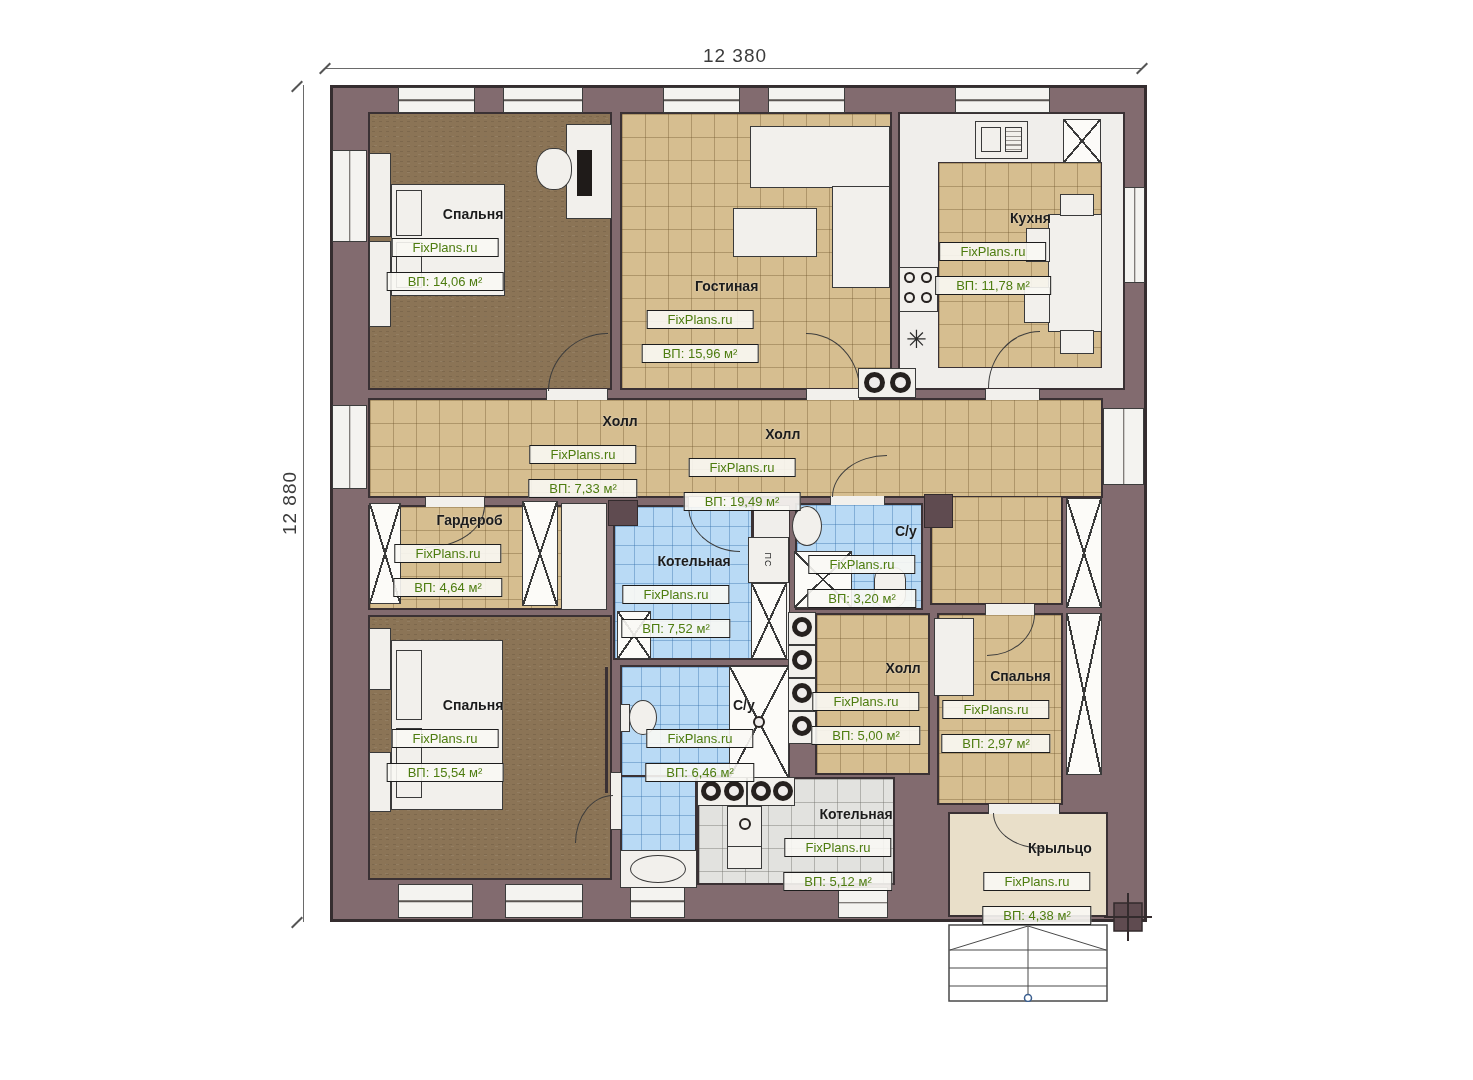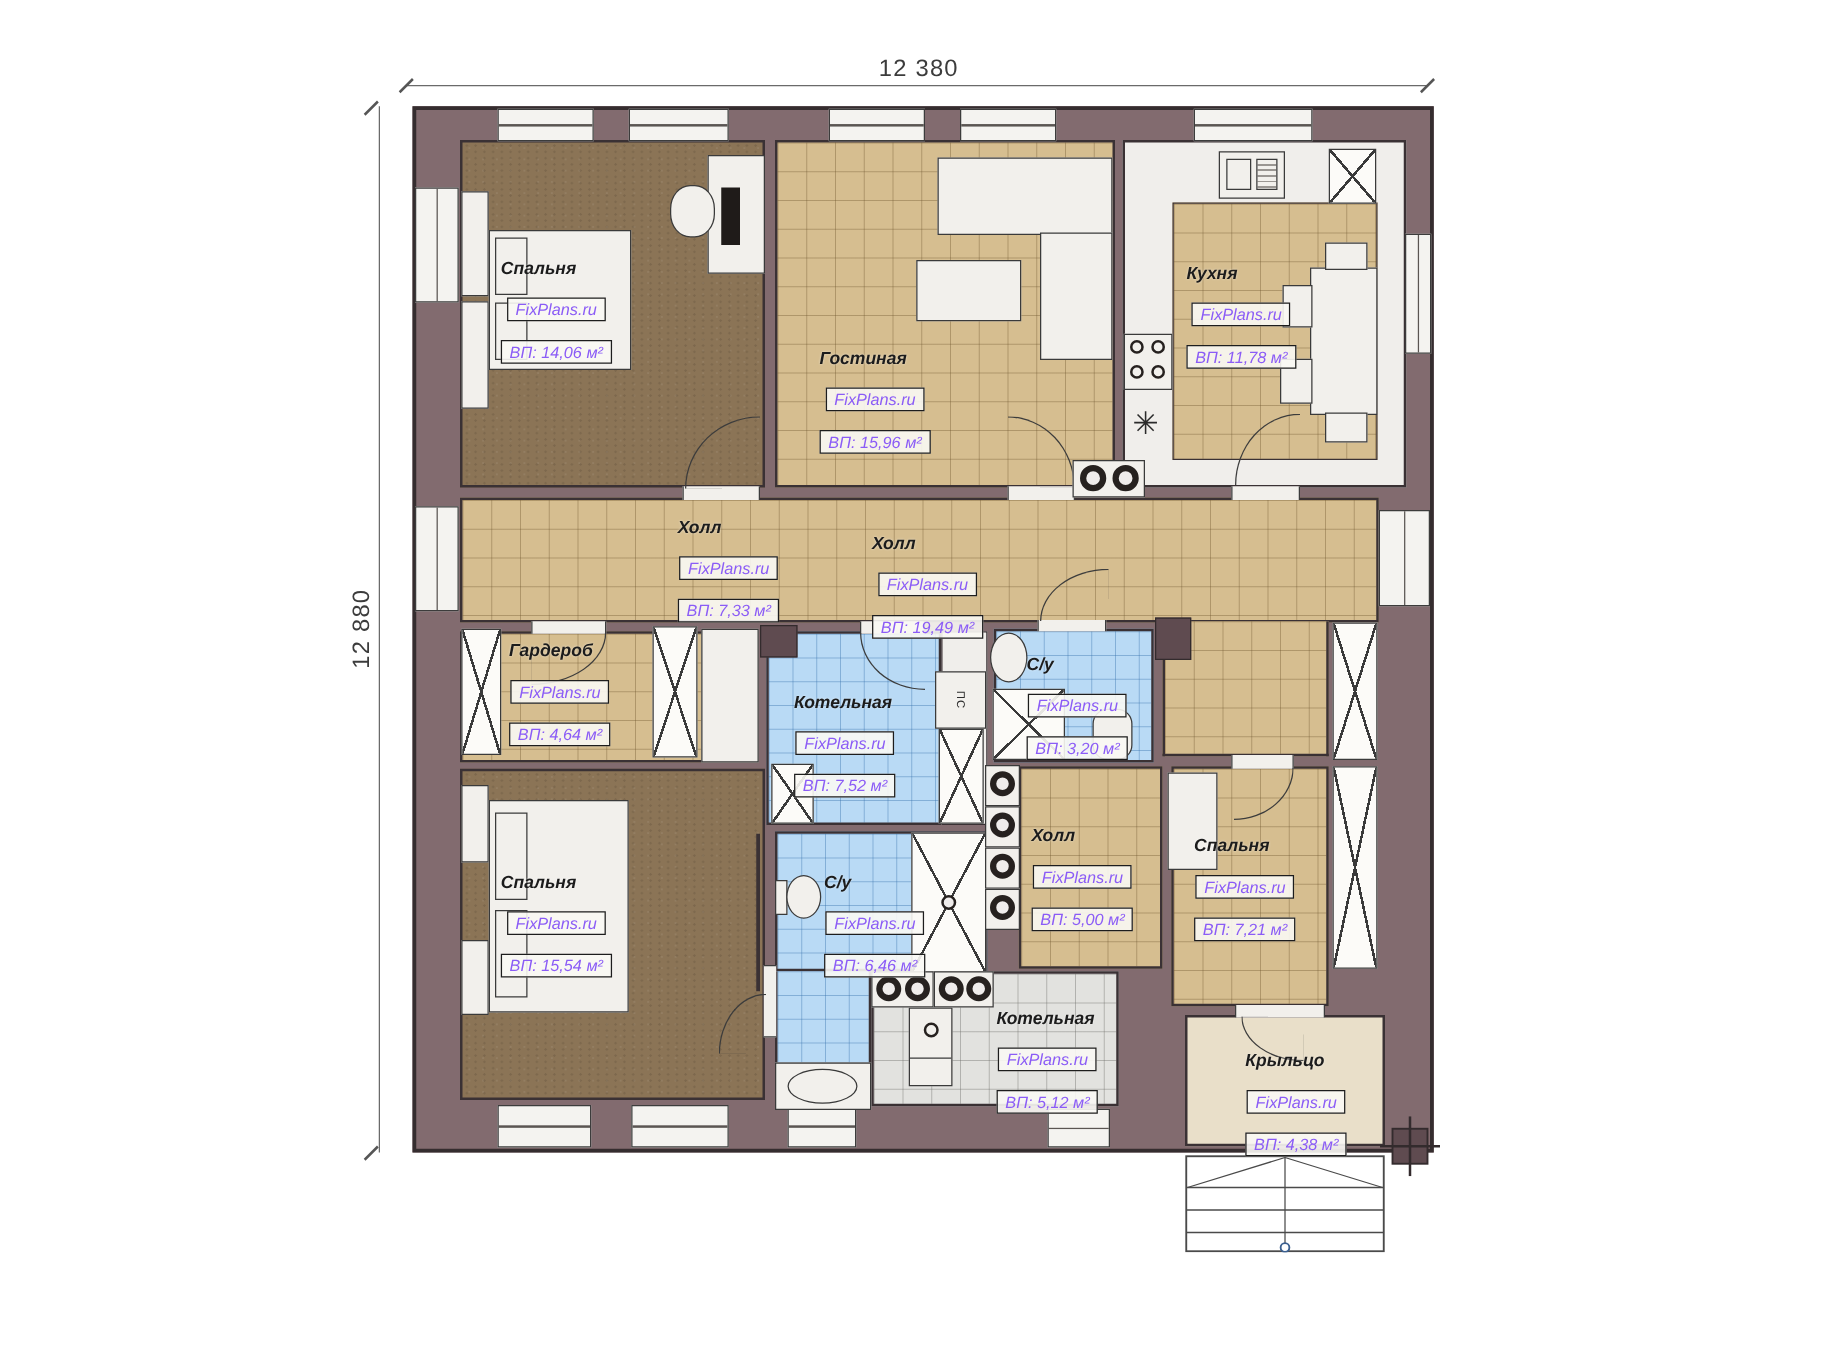--- a/index.html
+++ b/index.html
@@ -46,24 +46,24 @@
   .arc.tl{border-right:none;border-bottom:none;border-top-left-radius:100% 100%;}
   .arc.tr{border-left:none;border-bottom:none;border-top-right-radius:100% 100%;}
   .arc.bl{border-right:none;border-top:none;border-bottom-left-radius:100% 100%;}
   .arc.br{border-left:none;border-top:none;border-bottom-right-radius:100% 100%;}
   .leaf{background:#3a3134;}
   .chimney{background:#5f4b50;border:1.5px solid #332b2d;}
   
   .ring{border-radius:50%;border:5px solid #26211f;background:#efeceb;}
   .burner{border-radius:50%;border:2.5px solid #26211f;background:transparent;}
   
-  .rlabel{transform:translateX(-50%);text-align:left;z-index:60;white-space:nowrap;font-style:italic;}
+  .rlabel{transform:translateX(-50%);text-align:right;z-index:60;white-space:nowrap;}
   .rl-name{font-size:14px;font-weight:bold;color:#1c1c1c;margin-bottom:2px;text-shadow:0 0 2px rgba(255,255,255,.55);}
   .rl-box{display:block;margin:16px auto -1.5px auto;border:1.5px solid #1d1d1d;background:rgba(250,248,244,.90);
-          padding:0 6px;font-size:13px;line-height:17px;color:#8b5cf6;width:max-content;}
+          padding:0 20px;font-size:13px;line-height:17px;color:#4d7c0f;width:max-content;}
   
   .dimtext{font-size:19px;color:#3c3c3c;letter-spacing:1px;}
   .dimline-h{border-top:1px solid #6a6a6a;}
   .dimline-v{border-left:1px solid #6a6a6a;}
   .tick{width:2px;height:15px;background:#555;transform:rotate(45deg);}
   .snow{font-size:25px;color:#2b2b2b;line-height:1;}
   .vtext{transform:rotate(90deg);font-size:9px;color:#2b2b2b;letter-spacing:1px;}
 </style>
 </head>
 <body>
@@ -288,21 +288,21 @@
     <div class="rl-box">ВП: 6,46 м²</div>
   </div>
   <div class="abs rlabel" style="left:866px;top:660px;">
     <div class="rl-name">Холл</div>
     <div class="rl-box">FixPlans.ru</div>
     <div class="rl-box">ВП: 5,00 м²</div>
   </div>
   <div class="abs rlabel" style="left:996px;top:668px;">
     <div class="rl-name">Спальня</div>
     <div class="rl-box">FixPlans.ru</div>
-    <div class="rl-box">ВП: 7,21 м²</div>
+    <div class="rl-box">ВП: 2,97 м²</div>
   </div>
   <div class="abs rlabel" style="left:838px;top:806px;">
     <div class="rl-name">Котельная</div>
     <div class="rl-box">FixPlans.ru</div>
     <div class="rl-box">ВП: 5,12 м²</div>
   </div>
   <div class="abs rlabel" style="left:1037px;top:840px;">
     <div class="rl-name">Крыльцо</div>
     <div class="rl-box">FixPlans.ru</div>
     <div class="rl-box">ВП: 4,38 м²</div>

